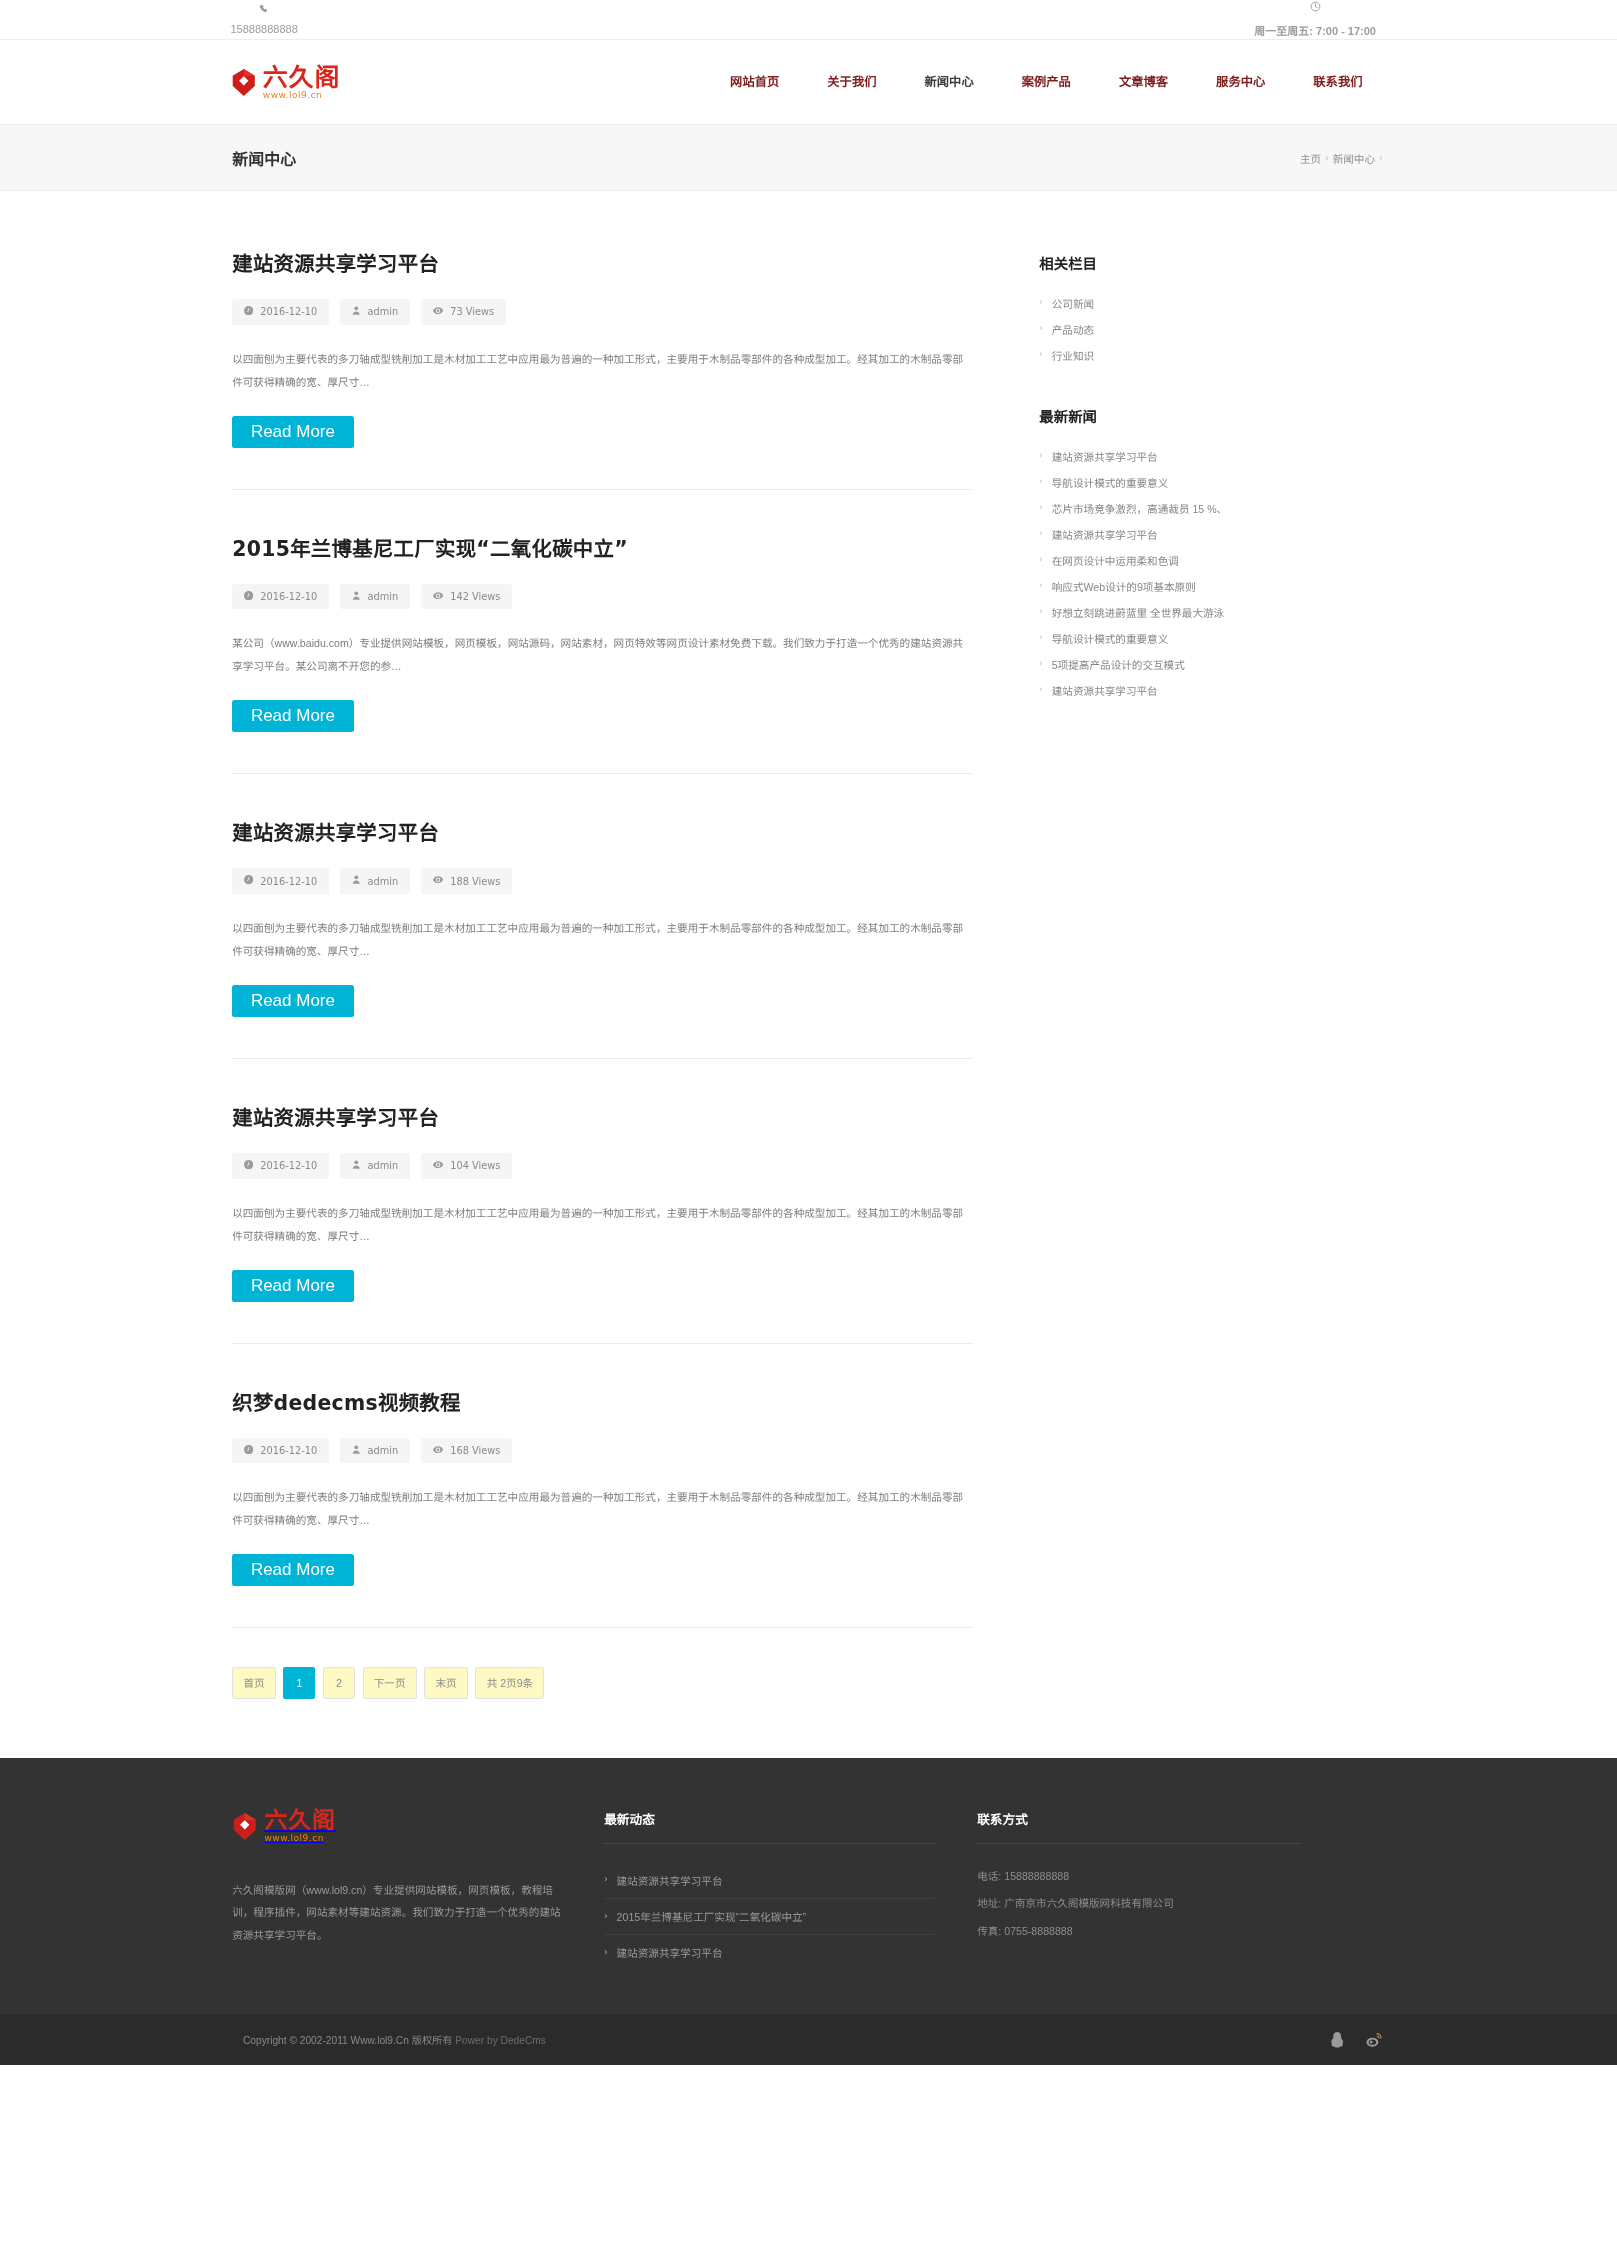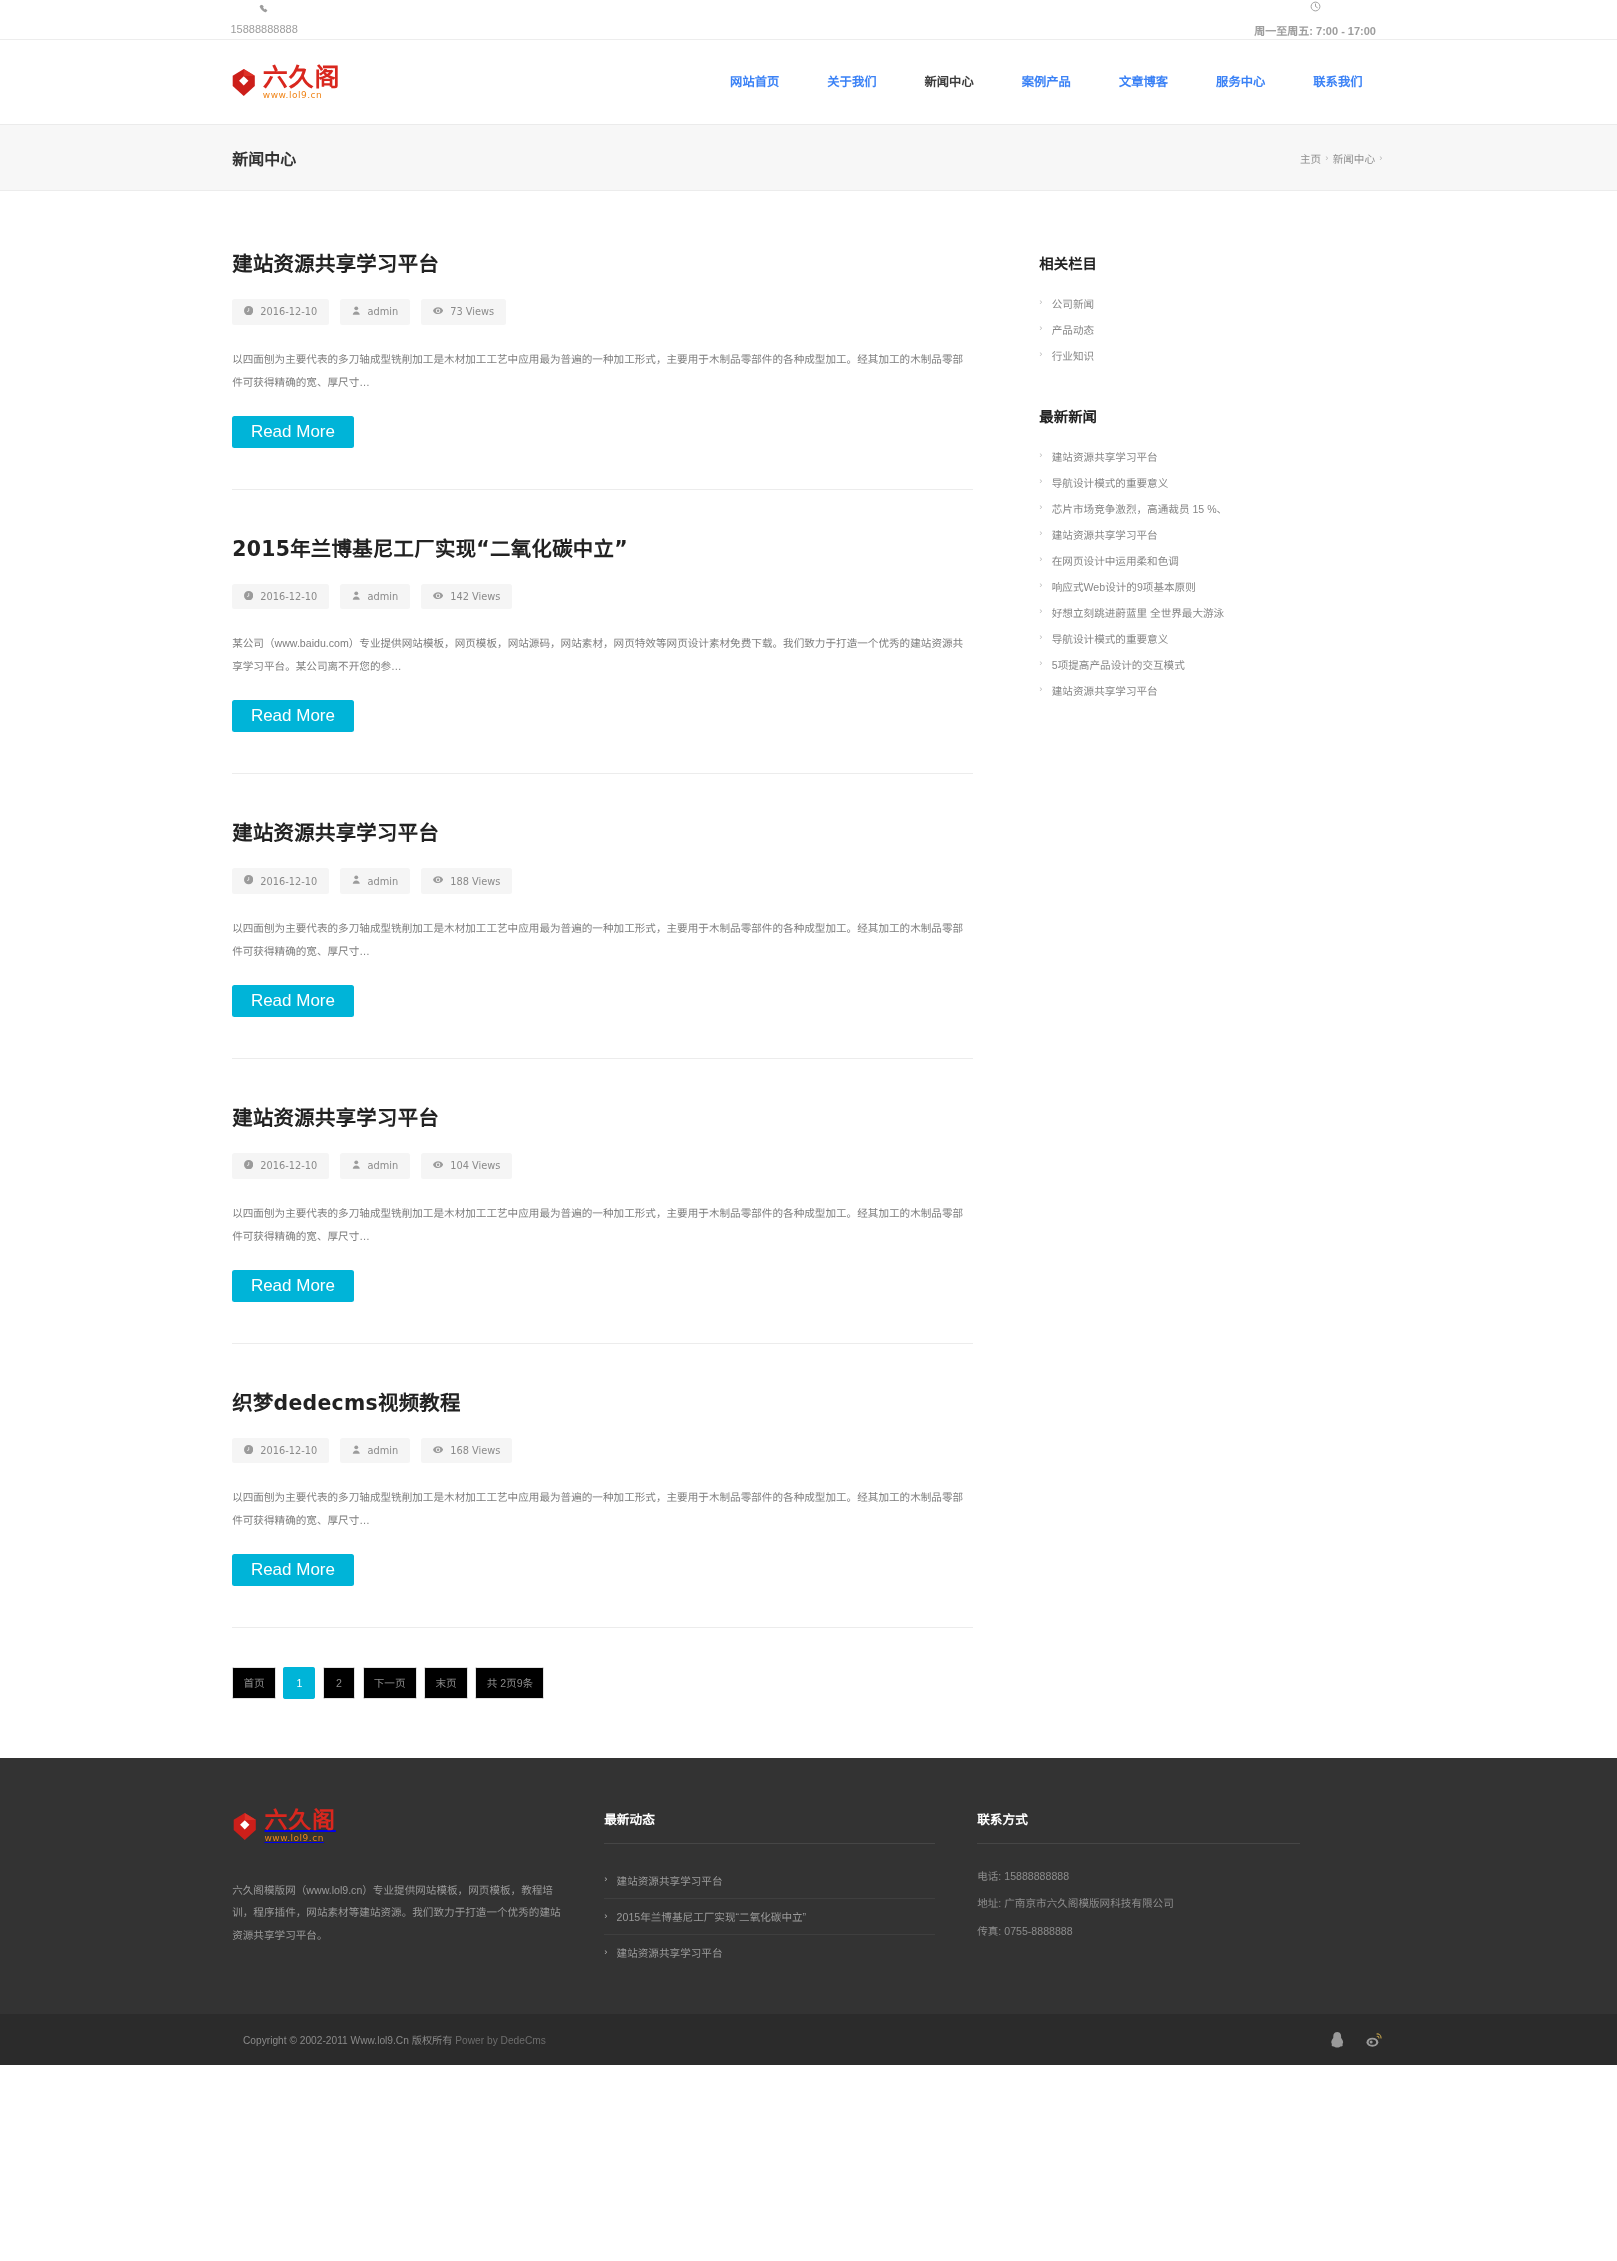--- a/index.html
+++ b/index.html
@@ -37,21 +37,21 @@
   .logo-cn {
     font-size:25px; font-weight:bold; color:#d9271e; letter-spacing:0.8px;
     font-family:"DejaVu Sans","Liberation Sans",sans-serif;
   }
   .logo-url {
     font-size:9px; color:#f08519; letter-spacing:0.5px; margin-top:1.7px;
     font-family:"DejaVu Sans",sans-serif;
   }
   .nav { display:flex; align-items:center; gap:0; margin-right:8.5px; }
   .nav a {
-    font-size:12.3px; color:#3b82f6; text-decoration:none; font-weight:bold;
+    font-size:12.3px; color:#7f1d1d; text-decoration:none; font-weight:bold;
     padding:0 24px; line-height:85px; display:inline-block;
   }
   .nav a.active { color:#3d3d3d; }
 
   
   .banner {
     background:#f7f7f7;
     border-bottom:0.8px solid #ececec;
     height:66px;
   }
@@ -93,21 +93,21 @@
   .btn-more {
     display:inline-block; background:#00b4d8; color:#fff;
     font-size:17px; padding:0 18.7px; height:32px; line-height:32px;
     border-radius:2.5px; text-decoration:none; border:none; cursor:pointer;
     font-family:"Liberation Sans",sans-serif;
   }
 
   
   .pagination { display:flex; gap:7.6px; padding-top:39px; }
   .pagination a, .pagination span {
-    border:0.8px solid #e2e2e2; background:#000000; color:#8c8c8c;
+    border:0.8px solid #e2e2e2; background:#fef9c3; color:#8c8c8c;
     min-width:32px; height:32px; line-height:31px; text-align:center;
     font-size:10.6px; text-decoration:none; padding:0 10.2px;
     display:inline-block; border-radius:1.7px;
   }
   .pagination a.current { background:#00b4d8; color:#fff; border-color:#00b4d8; }
   .pagination .info { color:#8c8c8c; }
 
   
   .side-block { margin-bottom:37px; }
   .side-block h3 {

